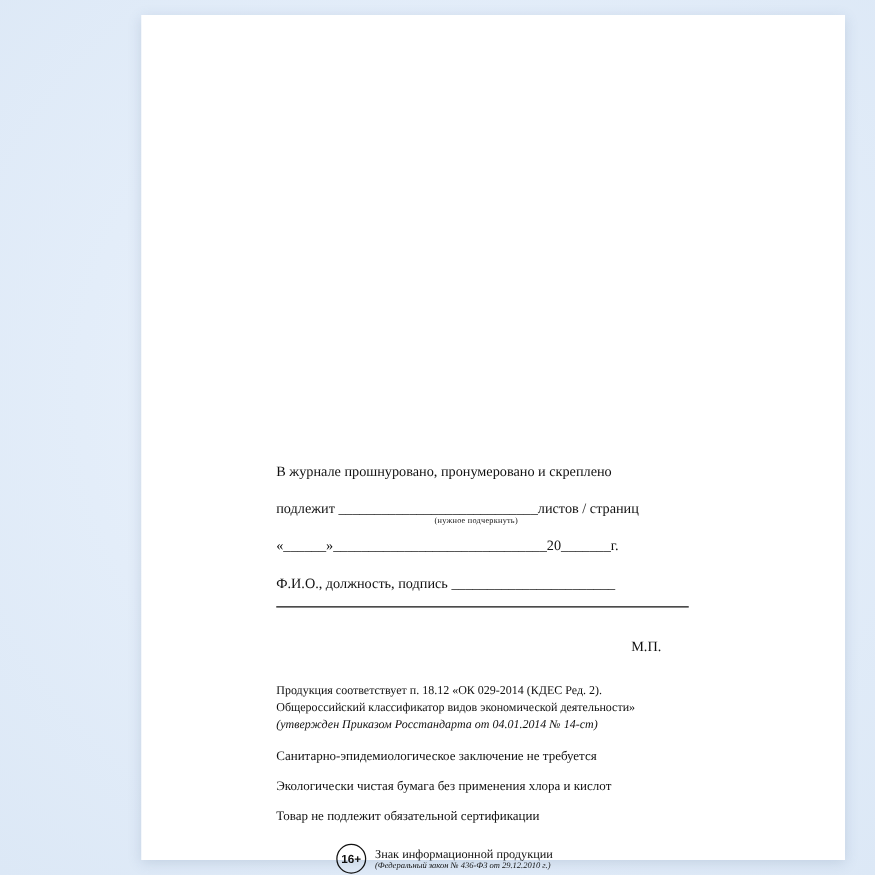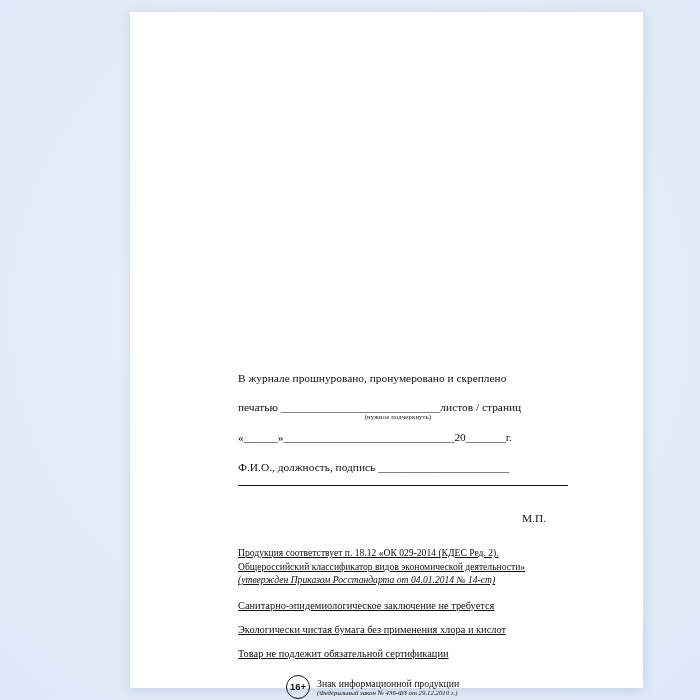--- a/index.html
+++ b/index.html
@@ -13,23 +13,23 @@
     font-family: "Liberation Serif", serif;
     overflow: hidden;
   }
   .backdrop {
     position: absolute;
     inset: 0;
     background: radial-gradient(circle at 50% 45%, #eef4fc 0%, #e3edf9 55%, #dce8f6 100%);
   }
   .page {
     position: absolute;
-    left: 130px;
+    left: 113px;
     top: 12px;
-    width: 513px;
+    width: 563px;
     height: 676px;
     background: #ffffff;
     box-shadow: 0 2px 10px rgba(70,100,140,0.18);
   }
   .content {
     position: absolute;
     left: 108px;
     top: 358px;
     width: 330px;
     color: #101010;
@@ -60,21 +60,20 @@
   }
   .rule {
     border-bottom: 1px solid #111;
     height: 1px;
     width: 100%;
     margin-top: 9px;
     margin-bottom: 2px;
   }
   .legal {
     margin-top: 22px;
-    text-decoration: underline;
   }
   .legal .l1 {
     font-size: 9.6px;
     line-height: 1.42;
   }
   .legal .l1.italic {
     font-style: italic;
   }
   .legal .para {
     font-size: 10.4px;
@@ -114,21 +113,21 @@
 
 <div class="backdrop"></div>
 
 <div class="page">
 
   <div class="content">
 
     <div class="blk">
       <div class="line">В журнале прошнуровано, пронумеровано и скреплено</div>
       <div style="height:12px"></div>
-      <div class="line">печатью ____________________________листов / страниц</div>
+      <div class="line">подлежит ____________________________листов / страниц</div>
       <div class="sub-wrap">
         <div class="sub">(нужное подчеркнуть)</div>
       </div>
       <div style="height:9px"></div>
       <div class="line">«______»______________________________20_______г.</div>
       <div style="height:13px"></div>
       <div class="line">Ф.И.О., должность, подпись _______________________</div>
       <div class="rule"></div>
       <div class="mp">М.П.</div>
     </div>

